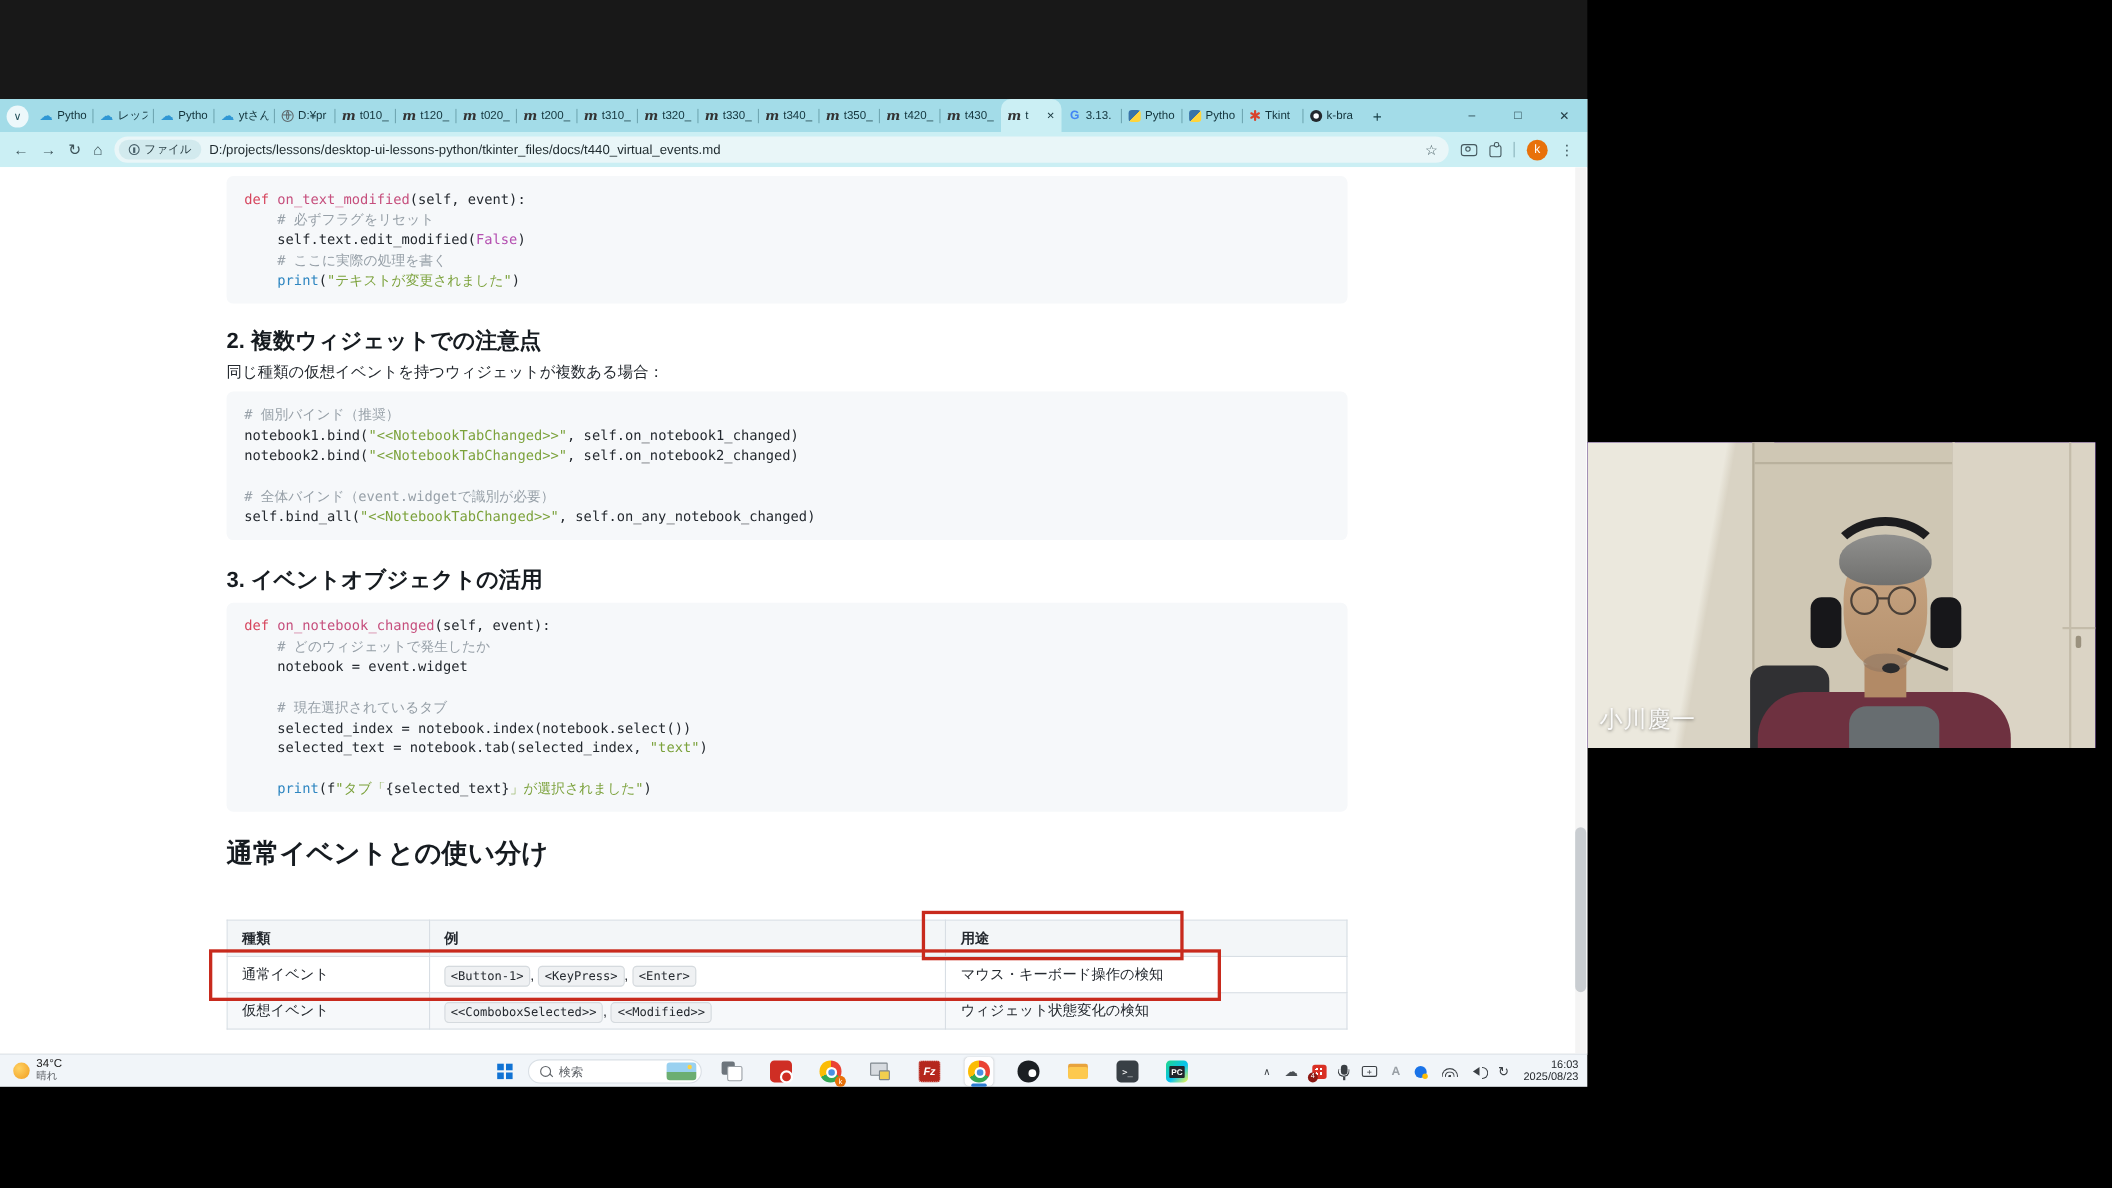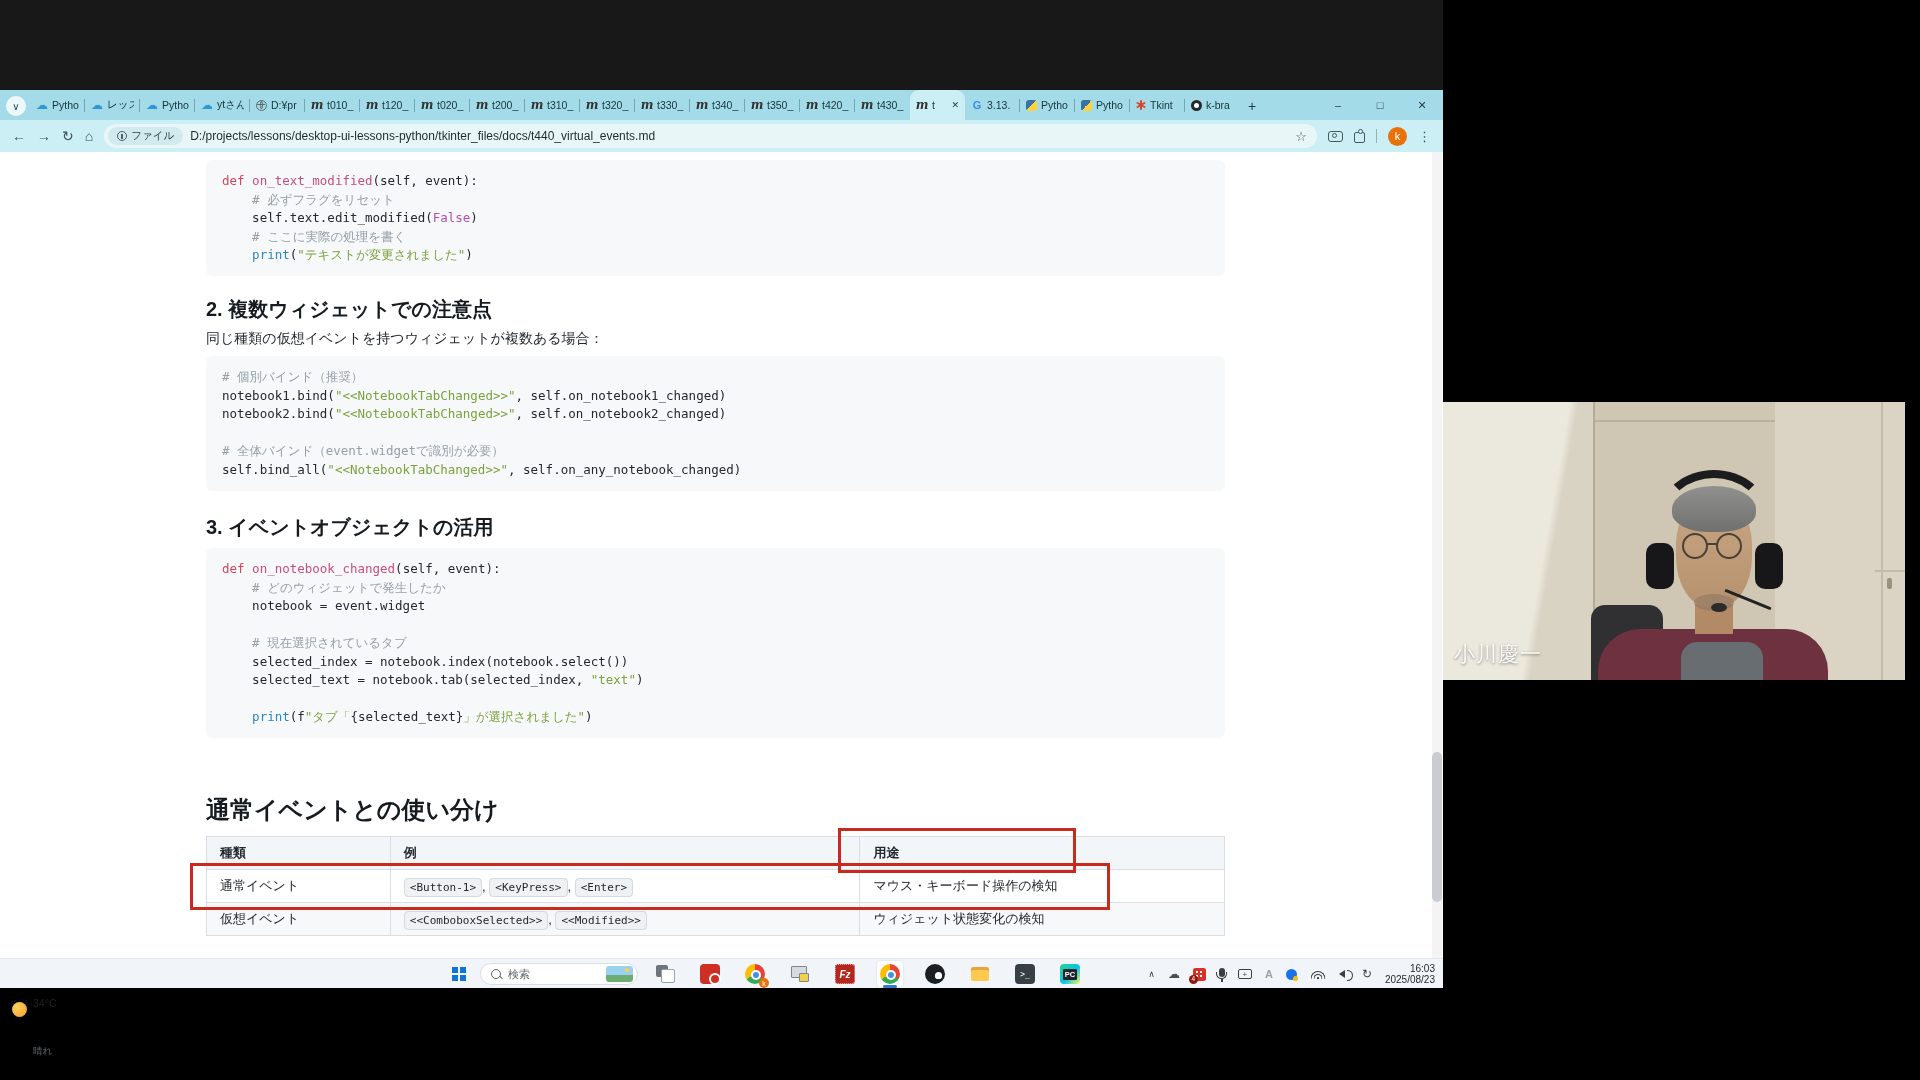--- a/index.html
+++ b/index.html
@@ -80,21 +80,21 @@
   .rb1{left:838px;top:676px;width:232px;height:39px;}
   .rb2{left:190px;top:711px;width:914px;height:41px;}
   .footnote{position:absolute;left:206px;top:758px;width:1019px;font-size:13.5px;}
   .scroll-track{position:absolute;right:1px;top:0;width:10px;height:100%;background:#f4f4f4;}
   .scroll-thumb{position:absolute;right:1px;top:600px;width:10px;height:150px;background:#c9cdd1;border-radius:5px;}
 
   
   .taskbar{left:0;top:958px;width:1443px;height:30px;background:#f1f5f9;border-top:1px solid #e2e7ec;box-sizing:border-box;}
   .weather{position:absolute;left:12px;top:3px;display:flex;gap:6px;align-items:center;}
   .sun{width:15px;height:15px;border-radius:50%;background:radial-gradient(circle at 35% 35%,#ffd264,#f09c1e);}
-  .wtxt div{line-height:11px;margin-top:36px;} .wt1{font-size:10.5px;color:#222;} .wt2{font-size:9.5px;color:#5f6368;}
+  .wtxt div{line-height:11px;} .wt1{font-size:10.5px;color:#222;} .wt2{font-size:9.5px;color:#5f6368;}
   .centerbar{position:absolute;left:452px;top:0;height:30px;display:flex;align-items:center;gap:14px;}
   .startico{width:14px;height:14px;display:grid;grid-template-columns:6px 6px;grid-template-rows:6px 6px;gap:1.5px;}
   .startico i{background:#1173d4;}
   .searchbox{width:158px;height:22px;background:#fff;border:1px solid #d9dfe5;border-radius:12px;
              display:flex;align-items:center;gap:7px;padding:0 4px 0 10px;box-sizing:border-box;}
   .sglyph{width:8px;height:8px;border:1.4px solid #5f6368;border-radius:50%;position:relative;flex:none;}
   .sglyph::after{content:'';position:absolute;left:7px;top:7px;width:4px;height:1.4px;background:#5f6368;transform:rotate(45deg);}
   .stext{font-size:11px;color:#5f6368;flex:1;}
   .simg{width:27px;height:16px;border-radius:3px;background:linear-gradient(180deg,#9ad1f0 0 55%,#6cae72 55%);position:relative;flex:none;}
   .simg::after{content:'';position:absolute;right:4px;top:2px;width:4px;height:4px;border-radius:50%;background:#ffd23e;}
@@ -308,21 +308,21 @@
       <span class="dots">⋮</span>
     </div>
 
     <div class="content">
       <pre class="codeblock" style="top:8px;height:116px;margin:0;"><div class="cl"><span class="tk-kw">def </span><span class="tk-fn">on_text_modified</span><span class="tk-pl">(self, event):</span></div><div class="cl"><span class="tk-cm">    # 必ずフラグをリセット</span></div><div class="cl"><span class="tk-pl">    self.text.edit_modified(</span><span class="tk-cn">False</span><span class="tk-pl">)</span></div><div class="cl"><span class="tk-cm">    # ここに実際の処理を書く</span></div><div class="cl"><span class="tk-bi">    print</span><span class="tk-pl">(</span><span class="tk-st">"テキストが変更されました"</span><span class="tk-pl">)</span></div></pre>
       <div class="h3" style="top:144px;">2. 複数ウィジェットでの注意点</div>
       <div class="para" style="top:178px;">同じ種類の仮想イベントを持つウィジェットが複数ある場合：</div>
       <pre class="codeblock" style="top:204px;height:135px;margin:0;"><div class="cl"><span class="tk-cm"># 個別バインド（推奨）</span></div><div class="cl"><span class="tk-pl">notebook1.bind(</span><span class="tk-st">"&lt;&lt;NotebookTabChanged&gt;&gt;"</span><span class="tk-pl">, self.on_notebook1_changed)</span></div><div class="cl"><span class="tk-pl">notebook2.bind(</span><span class="tk-st">"&lt;&lt;NotebookTabChanged&gt;&gt;"</span><span class="tk-pl">, self.on_notebook2_changed)</span></div><div class="cl">&nbsp;</div><div class="cl"><span class="tk-cm"># 全体バインド（event.widgetで識別が必要）</span></div><div class="cl"><span class="tk-pl">self.bind_all(</span><span class="tk-st">"&lt;&lt;NotebookTabChanged&gt;&gt;"</span><span class="tk-pl">, self.on_any_notebook_changed)</span></div></pre>
       <div class="h3" style="top:362px;">3. イベントオブジェクトの活用</div>
       <pre class="codeblock" style="top:396px;height:190px;margin:0;"><div class="cl"><span class="tk-kw">def </span><span class="tk-fn">on_notebook_changed</span><span class="tk-pl">(self, event):</span></div><div class="cl"><span class="tk-cm">    # どのウィジェットで発生したか</span></div><div class="cl"><span class="tk-pl">    notebook = event.widget</span></div><div class="cl">&nbsp;</div><div class="cl"><span class="tk-cm">    # 現在選択されているタブ</span></div><div class="cl"><span class="tk-pl">    selected_index = notebook.index(notebook.select())</span></div><div class="cl"><span class="tk-pl">    selected_text = notebook.tab(selected_index, </span><span class="tk-st">"text"</span><span class="tk-pl">)</span></div><div class="cl">&nbsp;</div><div class="cl"><span class="tk-bi">    print</span><span class="tk-pl">(f</span><span class="tk-st">"タブ「</span><span class="tk-pl">{selected_text}</span><span class="tk-st">」が選択されました"</span><span class="tk-pl">)</span></div></pre>
-      <div class="h2big" style="top:642px;">通常イベントとの使い分け</div>
+      <div class="h2big" style="top:608px;">通常イベントとの使い分け</div>
       <table class="md">
         <colgroup>
             <col class="c1">
             <col class="c2">
             <col class="c3">
           </colgroup>
         <thead>
             <tr>
               <th>種類</th>
               <th>例</th>

